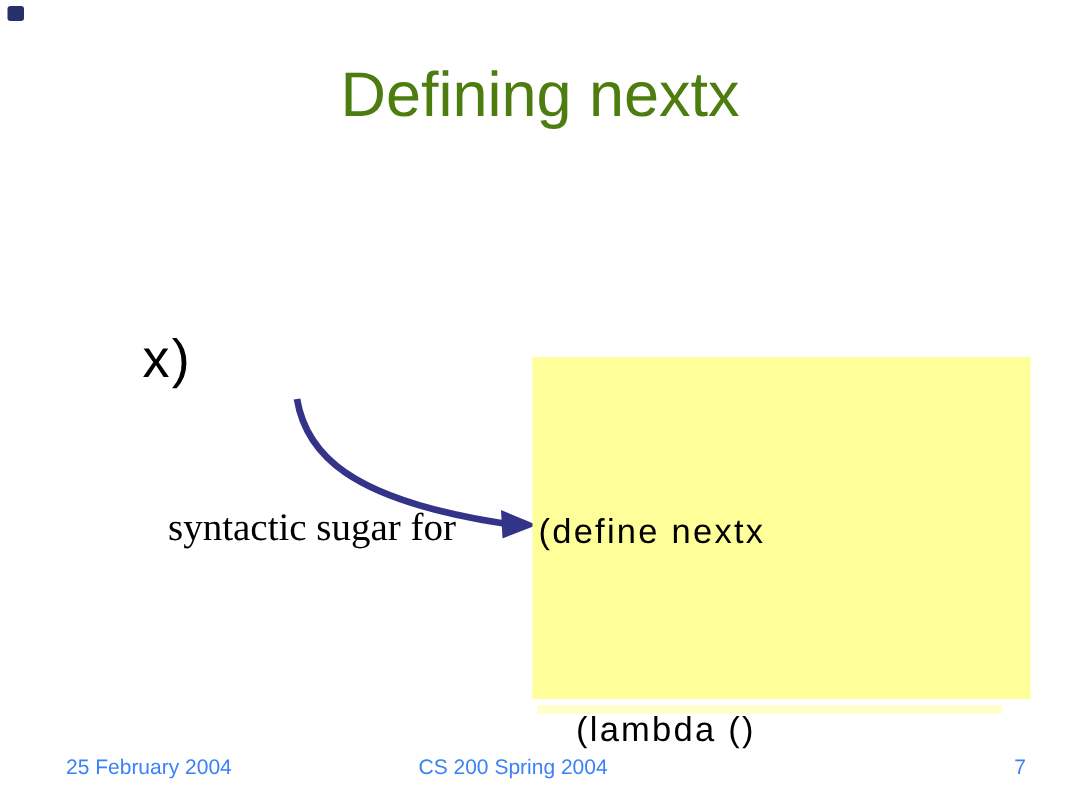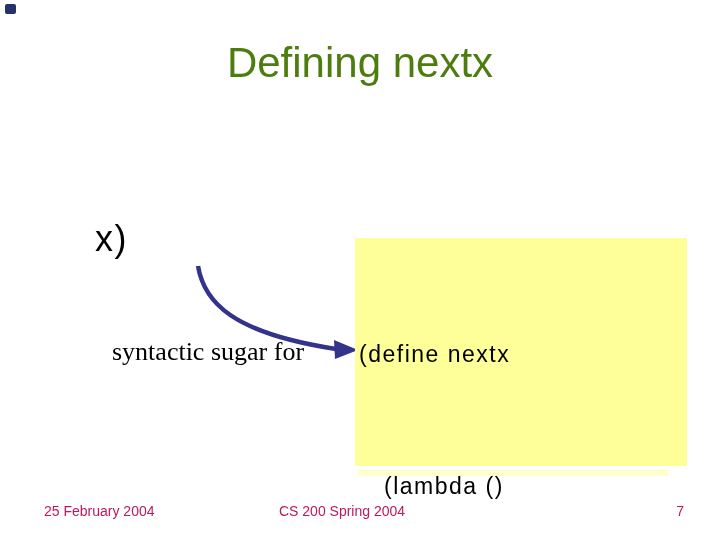--- a/index.html
+++ b/index.html
@@ -91,21 +91,21 @@
     background: #FFFFCC;
   }
   .footer {
     position: absolute;
     left: 0;
     top: 502px;
     width: 720px;
     height: 20px;
     font-size: 14px;
     line-height: 18px;
-    color: #be185d;
+    color: #3b82f6;
   }
   .footer-date {
     position: absolute;
     left: 44px;
     top: 0;
     white-space: pre;
   }
   .footer-course {
     position: absolute;
     left: 279px;

